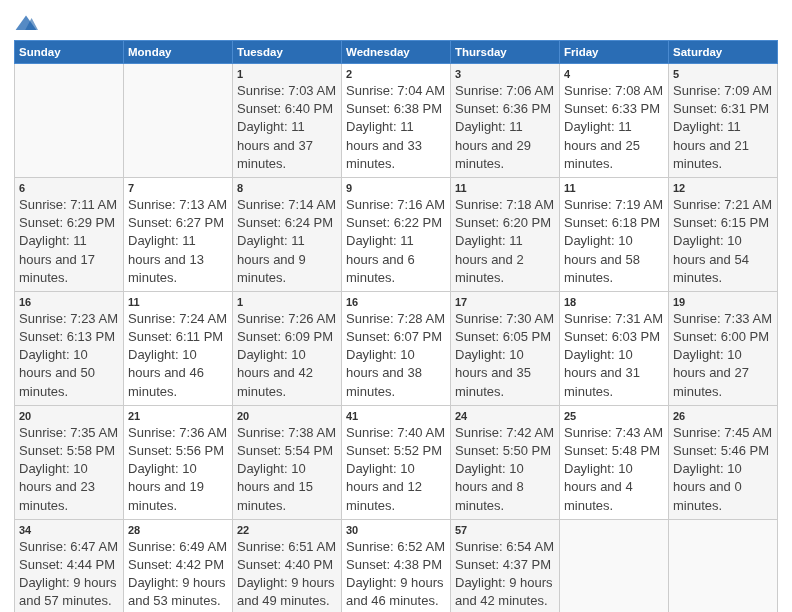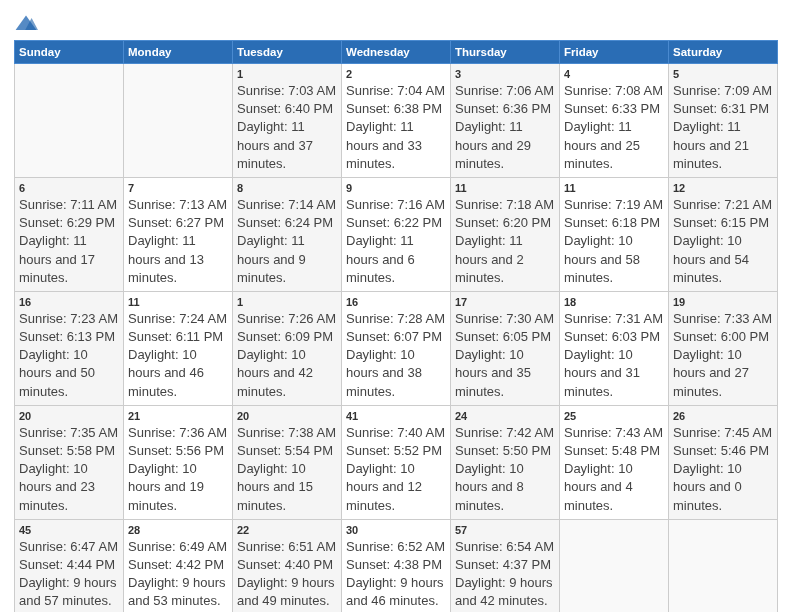--- a/index.html
+++ b/index.html
@@ -201,21 +201,21 @@
           <td><span class="day-num">41</span>
           <span class="day-info">Sunrise: 7:40 AM<br>Sunset: 5:52 PM<br>Daylight: 10 hours and 12 minutes.</span></td>
           <td><span class="day-num">24</span>
           <span class="day-info">Sunrise: 7:42 AM<br>Sunset: 5:50 PM<br>Daylight: 10 hours and 8 minutes.</span></td>
           <td><span class="day-num">25</span>
           <span class="day-info">Sunrise: 7:43 AM<br>Sunset: 5:48 PM<br>Daylight: 10 hours and 4 minutes.</span></td>
           <td><span class="day-num">26</span>
           <span class="day-info">Sunrise: 7:45 AM<br>Sunset: 5:46 PM<br>Daylight: 10 hours and 0 minutes.</span></td>
         </tr>
         <tr>
-          <td><span class="day-num">45</span>
+          <td><span class="day-num">34</span>
           <span class="day-info">Sunrise: 6:47 AM<br>Sunset: 4:44 PM<br>Daylight: 9 hours and 57 minutes.</span></td>
           <td><span class="day-num">28</span>
           <span class="day-info">Sunrise: 6:49 AM<br>Sunset: 4:42 PM<br>Daylight: 9 hours and 53 minutes.</span></td>
           <td><span class="day-num">22</span>
           <span class="day-info">Sunrise: 6:51 AM<br>Sunset: 4:40 PM<br>Daylight: 9 hours and 49 minutes.</span></td>
           <td><span class="day-num">30</span>
           <span class="day-info">Sunrise: 6:52 AM<br>Sunset: 4:38 PM<br>Daylight: 9 hours and 46 minutes.</span></td>
           <td><span class="day-num">57</span>
           <span class="day-info">Sunrise: 6:54 AM<br>Sunset: 4:37 PM<br>Daylight: 9 hours and 42 minutes.</span></td>
           <td class="empty"></td>

